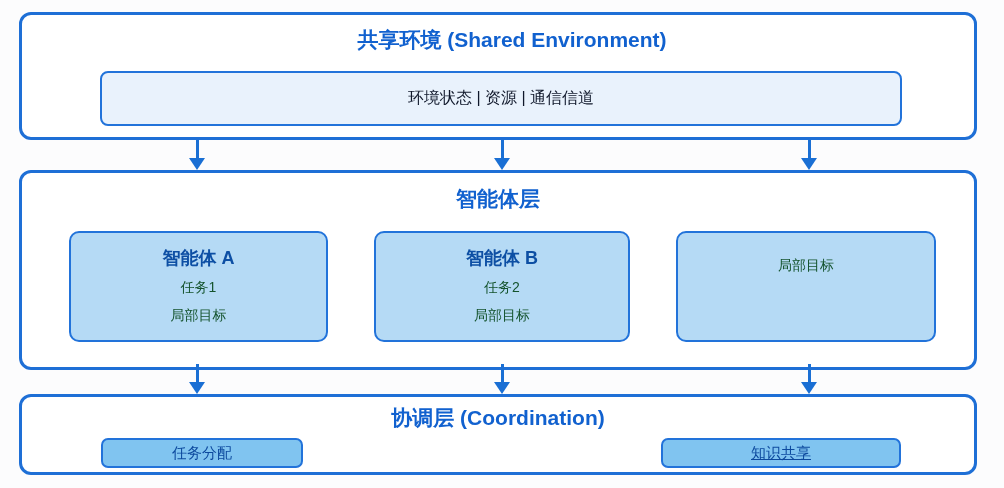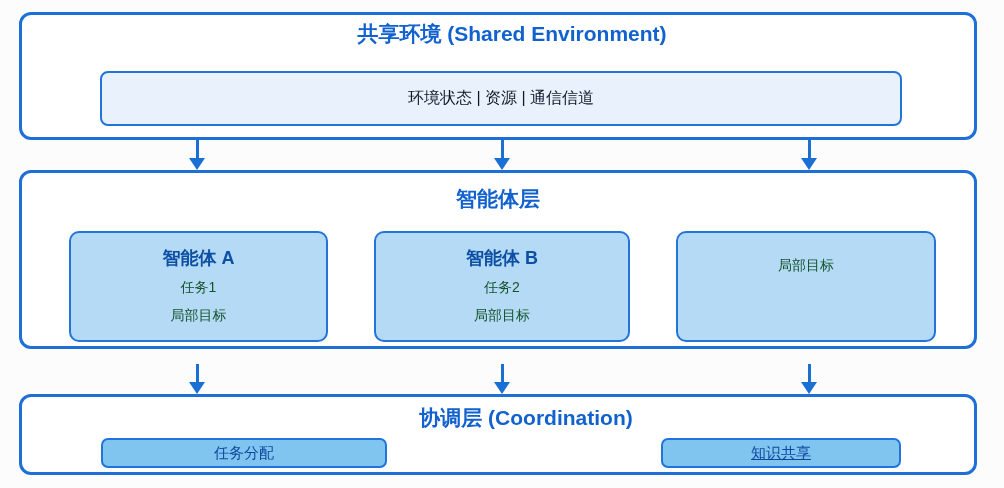--- a/index.html
+++ b/index.html
@@ -17,36 +17,36 @@
   
   .layer-box {
     position: absolute;
     left: 19px;
     width: 958px;
     background: #ffffff;
     border: 3px solid #1e6fd6;
     border-radius: 12px;
   }
   .layer-box.top    { top: 12px;  height: 128px; }
-  .layer-box.middle { top: 170px; height: 179px; }
+  .layer-box.middle { top: 170px; height: 200px; }
   .layer-box.bottom { top: 394px; height: 81px;  }
 
   .layer-title {
     position: absolute;
     left: 0;
     width: 100%;
     text-align: center;
     font-size: 21px;
     font-weight: bold;
     color: #1161cf;
     line-height: 26px;
   }
-  .top    .layer-title { top: 6px; padding-left: 28px; }
+  .top    .layer-title { top: 12px; padding-left: 28px; }
   .middle .layer-title { top: 13px; }
-  .bottom .layer-title { top: 8px; margin-left: 28px; }
+  .bottom .layer-title { top: 8px; }
 
   
   .env-strip {
     position: absolute;
     left: 78px;
     top: 56px;
     width: 802px;
     height: 55px;
     background: #e9f2fc;
     border: 2px solid #2273da;
@@ -93,21 +93,21 @@
     height: 30px;
     background: #80c4f0;
     border: 2px solid #2273da;
     border-radius: 7px;
     display: flex;
     align-items: center;
     justify-content: center;
     font-size: 15px;
     color: #0d4a9e;
   }
-  .coord-chip.c1 { left: 79px;  width: 286px; }
+  .coord-chip.c1 { left: 79px;  width: 202px; }
   .coord-chip.c2 { left: 359px; width: 240px; }
   .coord-chip.c3 { left: 639px; width: 240px; text-decoration: underline; }
 
   
   .arrow {
     position: absolute;
     width: 16px;
     height: 30px;
   }
   .arrow .stem {

